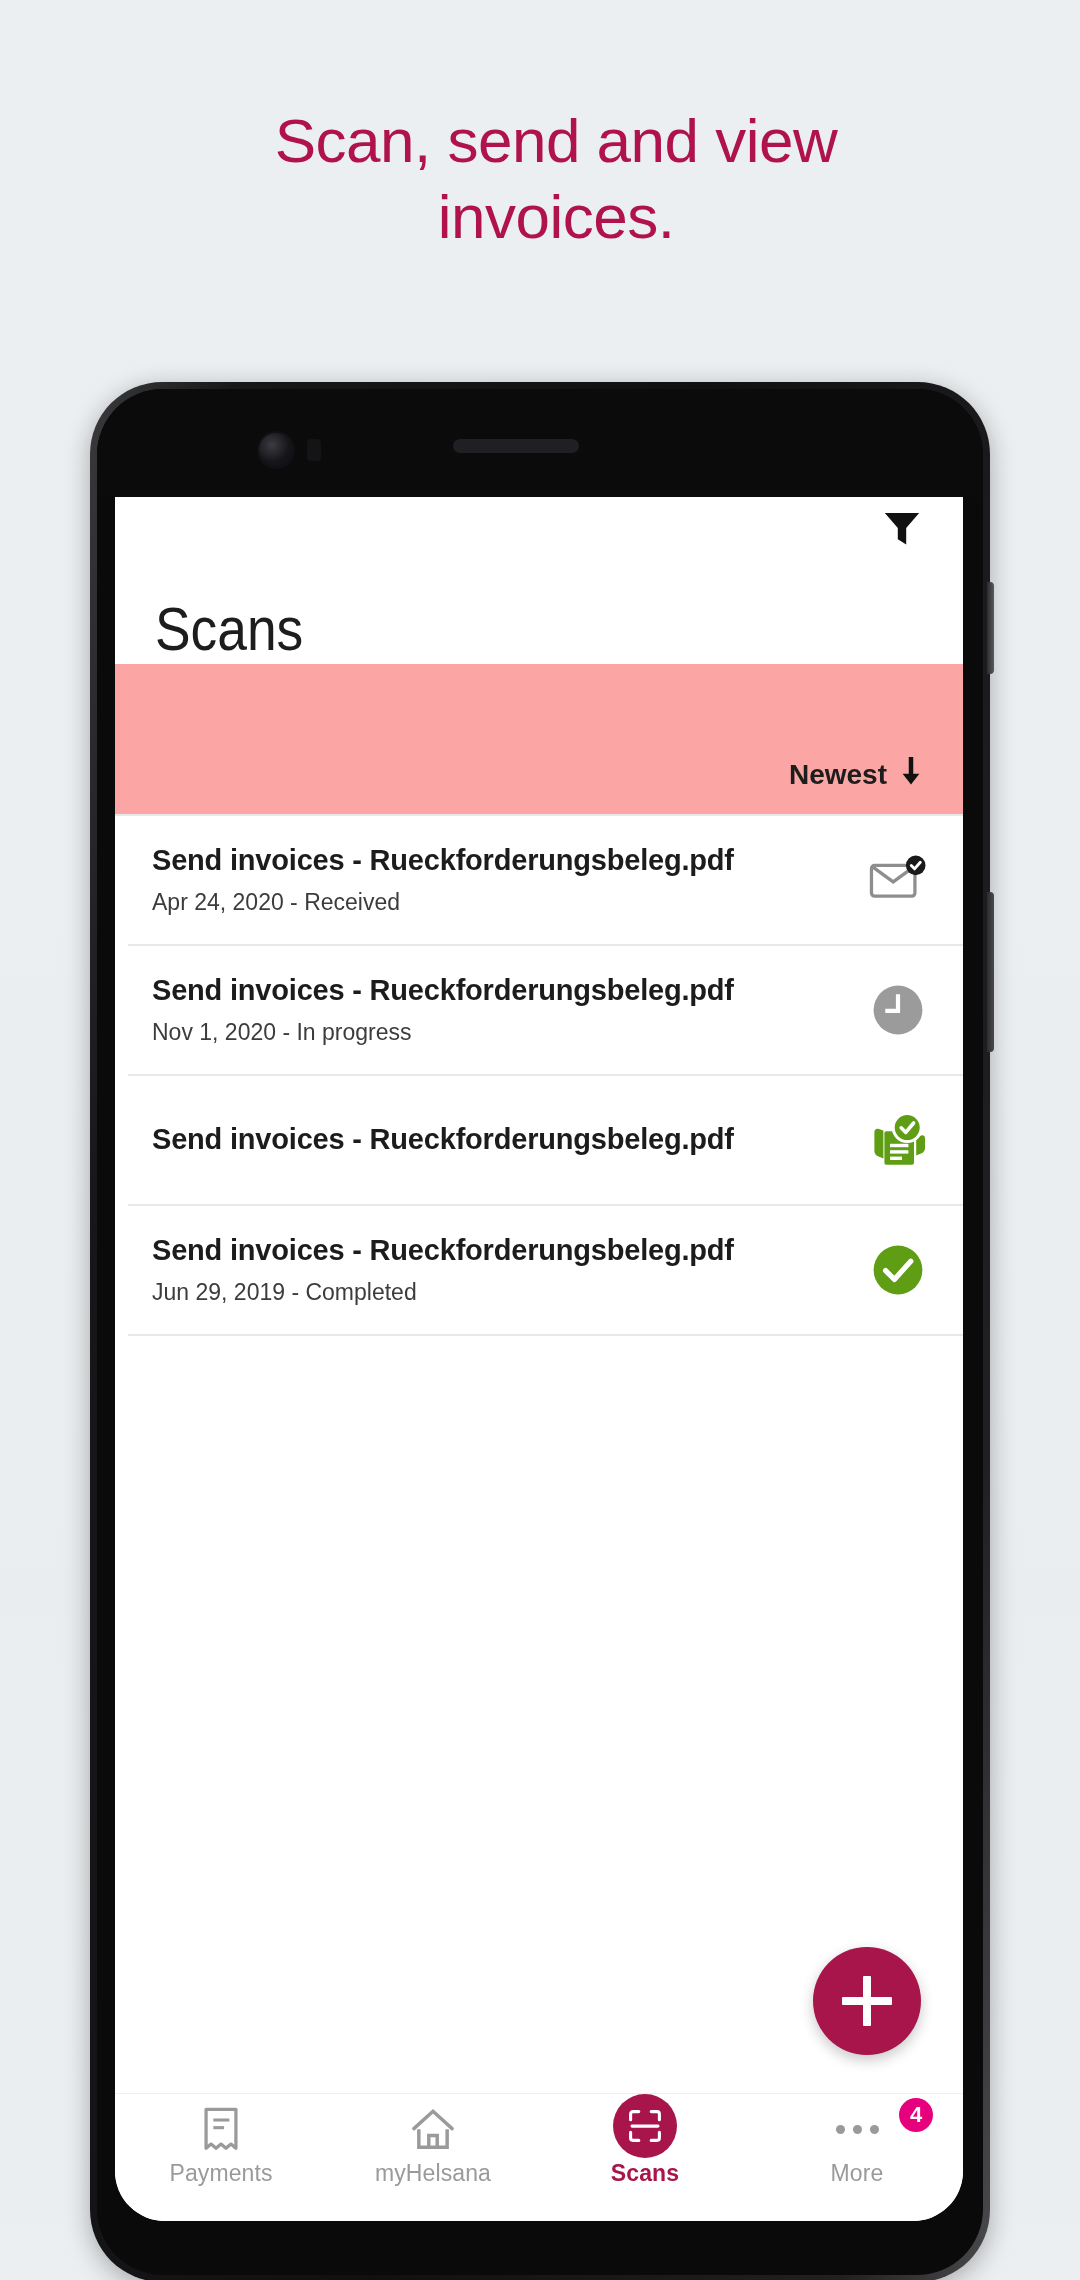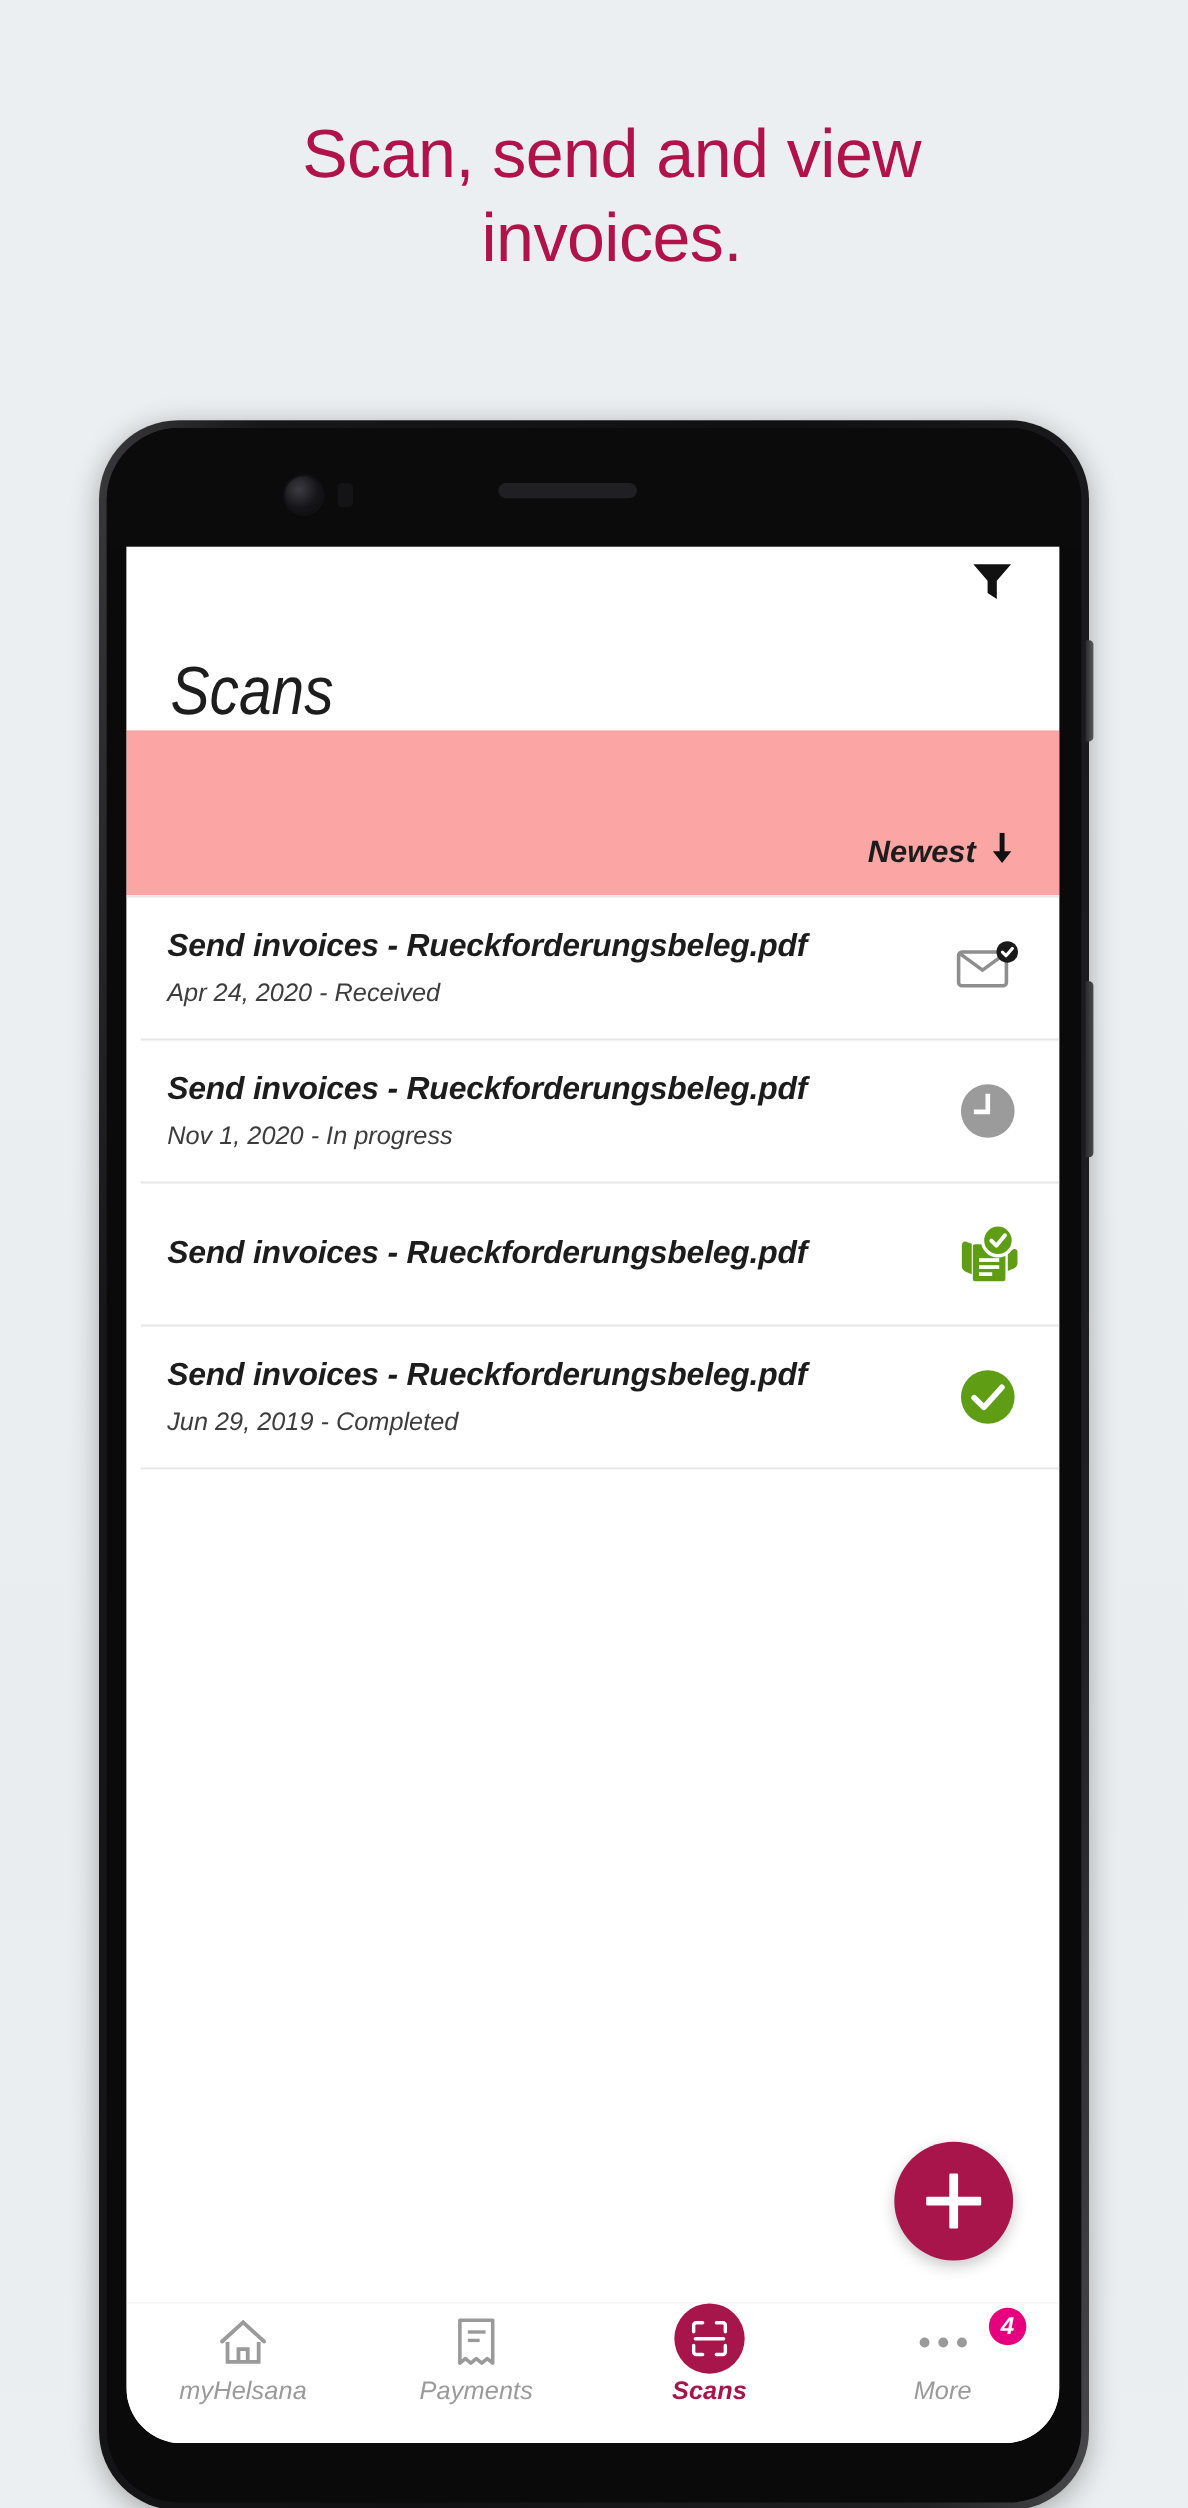--- a/index.html
+++ b/index.html
@@ -43,21 +43,20 @@
     background: linear-gradient(100deg, #3a3a3c 0%, #171719 12%, #101012 50%, #202023 88%, #4a4a4d 100%);
     box-shadow: 0 6px 26px rgba(0,0,0,0.30);
     padding: 8px;
   }
   .phone-inner {
     position: absolute;
     inset: 7px;
     border-radius: 66px;
     background: #0a0a0b;
     overflow: hidden;
-    font-style: italic;
   }
   
   .btn-power {
     position: absolute;
     right: -4px;
     top: 200px;
     width: 7px;
     height: 92px;
     background: linear-gradient(90deg,#2c2c2e,#5a5a5d);
     border-radius: 0 4px 4px 0;
@@ -432,38 +431,38 @@
       <div class="list-spacer">
         <div class="fab">
           <span class="fab-plus"></span>
         </div>
       </div>
 
       <div class="bottomnav">
 
         <div class="nav-item">
           <span class="nav-ico">
+            <svg width="40" height="44" viewBox="0 0 20 23">
+              <path d="M2.2 1.2h15.6v20.4l-2.6-2.2-2.6 2.2-2.6-2.2-2.6 2.2-2.6-2.2-2.6 2.2z" fill="none" stroke="#9a9a9a" stroke-width="1.7" stroke-linejoin="round"></path>
+              <rect x="6" y="6" width="8.4" height="1.6" fill="#9a9a9a"></rect>
+              <rect x="6" y="10" width="5.6" height="1.6" fill="#9a9a9a"></rect>
+            </svg>
+          </span>
+          <span class="nav-label">Payments</span>
+        </div>
+
+        <div class="nav-item">
+          <span class="nav-ico">
             <svg width="46" height="44" viewBox="0 0 24 23">
               <path d="M2 11.3 12 2.2l10 9.1" fill="none" stroke="#9a9a9a" stroke-width="1.8" stroke-linecap="round"></path>
               <path d="M4.6 11.6V21h14.8v-9.4" fill="none" stroke="#9a9a9a" stroke-width="1.8"></path>
               <path d="M9.8 21v-6.1h4.4V21" fill="none" stroke="#9a9a9a" stroke-width="1.8"></path>
             </svg>
           </span>
           <span class="nav-label">myHelsana</span>
-        </div>
-
-        <div class="nav-item">
-          <span class="nav-ico">
-            <svg width="40" height="44" viewBox="0 0 20 23">
-              <path d="M2.2 1.2h15.6v20.4l-2.6-2.2-2.6 2.2-2.6-2.2-2.6 2.2-2.6-2.2-2.6 2.2z" fill="none" stroke="#9a9a9a" stroke-width="1.7" stroke-linejoin="round"></path>
-              <rect x="6" y="6" width="8.4" height="1.6" fill="#9a9a9a"></rect>
-              <rect x="6" y="10" width="5.6" height="1.6" fill="#9a9a9a"></rect>
-            </svg>
-          </span>
-          <span class="nav-label">Payments</span>
         </div>
 
         <div class="nav-item active">
           <span class="nav-ico">
             <span class="scan-badge">
               <svg width="36" height="36" viewBox="0 0 22 22">
                 <path d="M2.2 7.2V3.6a1.4 1.4 0 0 1 1.4-1.4h3.6" fill="none" stroke="#ffffff" stroke-width="1.9" stroke-linecap="round"></path>
                 <path d="M19.8 7.2V3.6a1.4 1.4 0 0 0-1.4-1.4h-3.6" fill="none" stroke="#ffffff" stroke-width="1.9" stroke-linecap="round"></path>
                 <path d="M2.2 14.8v3.6a1.4 1.4 0 0 0 1.4 1.4h3.6" fill="none" stroke="#ffffff" stroke-width="1.9" stroke-linecap="round"></path>
                 <path d="M19.8 14.8v3.6a1.4 1.4 0 0 1-1.4 1.4h-3.6" fill="none" stroke="#ffffff" stroke-width="1.9" stroke-linecap="round"></path>

